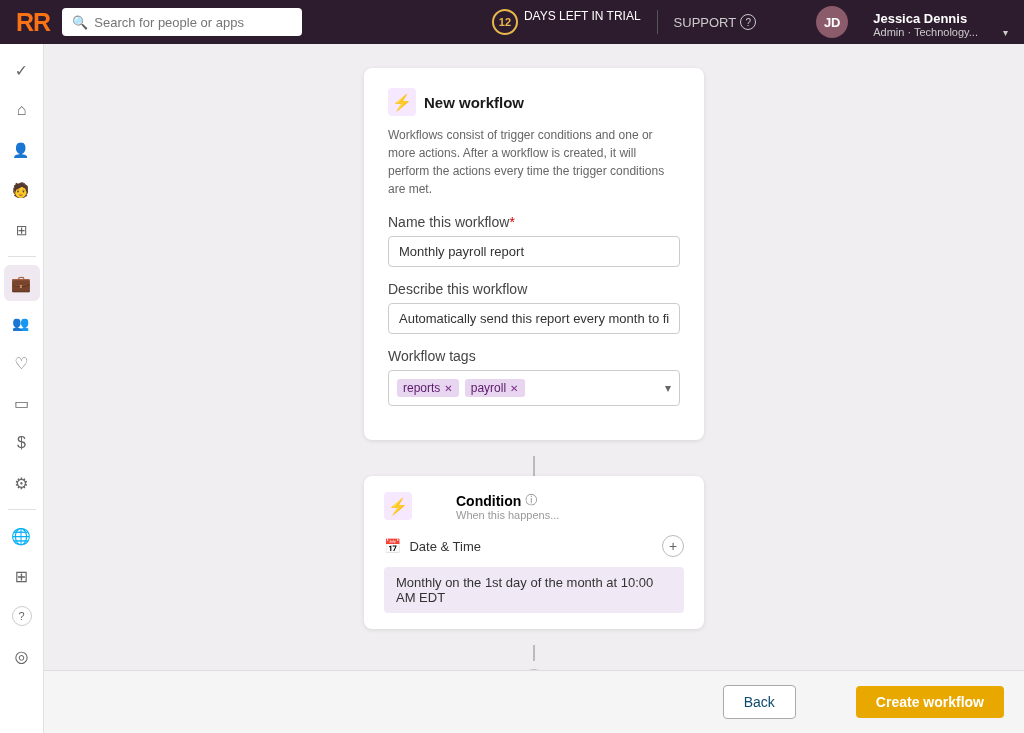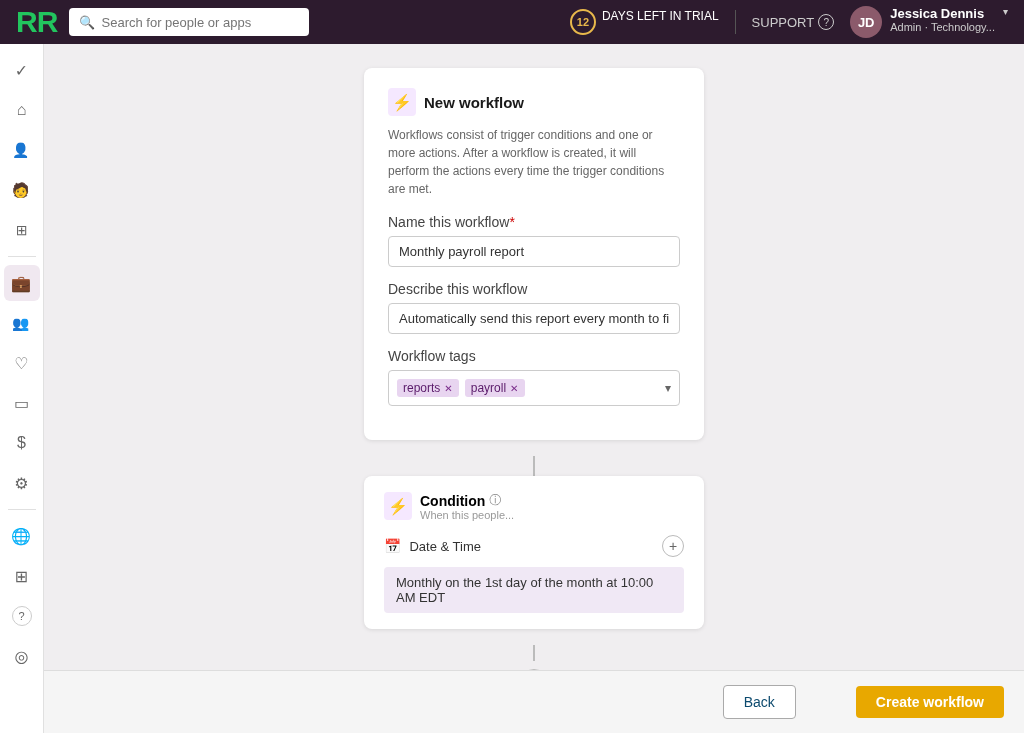--- a/index.html
+++ b/index.html
@@ -22,21 +22,21 @@
     .topnav-right { margin-left: auto; display: flex; align-items: center; gap: 16px; }
     .trial-badge {
       display: flex; align-items: flex-start; gap: 6px; color: #fff; font-size: 12px;
     }
     .trial-circle {
       width: 26px; height: 26px; border-radius: 50%; border: 2px solid #e8b84b;
       display: flex; align-items: center; justify-content: center;
       color: #e8b84b; font-size: 11px; font-weight: bold;
     }
     .support-btn { color: #ccc; font-size: 13px; display: flex; align-items: center; gap: 4px; cursor: pointer; }
-    .user-info { display: flex; align-items: flex-start; gap: 8px; color: #fff; cursor: pointer; }
+    .user-info { display: flex; align-items: flex-end; gap: 25px; color: #fff; cursor: pointer; margin-left: 44px; }
     .user-avatar { width: 32px; height: 32px; border-radius: 50%; background: #8b5a6b; display: flex; align-items: center; justify-content: center; color: #fff; font-size: 13px; font-weight: bold; overflow: hidden; }
     .user-name { font-size: 13px; font-weight: 600; }
     .user-role { font-size: 11px; color: #ccc; }
     .chevron-down { color: #ccc; font-size: 10px; }
 
     
     .sidebar {
       position: fixed; top: 44px; left: 0; bottom: 0; width: 44px;
       background: #fff; border-right: 1px solid #e0e0e0;
       display: flex; flex-direction: column; align-items: center;
@@ -88,21 +88,21 @@
       background: #f5f5f5; display: flex; align-items: center; justify-content: center;
       font-size: 16px; color: #888; cursor: pointer; margin: 8px auto;
     }
 
     
     .condition-card {
       background: #fff; border-radius: 8px; padding: 16px 20px; width: 340px;
       margin: 0 auto 16px auto; box-shadow: 0 1px 4px rgba(0,0,0,0.1);
     }
     .condition-header { display: flex; align-items: flex-start; gap: 8px; margin-bottom: 14px; }
-    .condition-info { flex: 1; }
+    .condition-info { flex: 1; margin-left: 36px; }
     .condition-subtitle { font-size: 11px; color: #999; }
     .datetime-row {
       display: flex; align-items: center; gap: 8px; margin-bottom: 10px;
     }
     .datetime-icon { font-size: 14px; color: #666; }
     .datetime-label { font-size: 13px; color: #333; font-weight: 500; flex: 1; }
     .datetime-add { width: 22px; height: 22px; border-radius: 50%; border: 1px solid #bbb; display: flex; align-items: center; justify-content: center; font-size: 14px; color: #666; cursor: pointer; }
     .datetime-value {
       background: #f0e8f5; border-radius: 4px; padding: 8px 12px;
       font-size: 13px; color: #333;
@@ -138,21 +138,21 @@
     .canvas-area {
       min-height: calc(100vh - 44px - 60px); display: flex; flex-direction: column;
       align-items: center; padding-bottom: 80px;
     }
   </style>
 </head>
 <body>
 
 <nav class="topnav">
   <div class="topnav-logo">
-    <span style="font-size:30px; color:#22c55e; font-weight:900; letter-spacing:-1px;">RR</span>
+    <span style="font-size:25px; color:#f97316; font-weight:900; letter-spacing:-1px;">RR</span>
   </div>
   <div class="search-bar">
     <span style="color:#999; font-size:13px;">🔍</span>
     <input type="text" placeholder="Search for people or apps" style="">
   </div>
   <div class="topnav-right">
     <div class="trial-badge">
       <div class="trial-circle">12</div>
       <span>DAYS LEFT IN TRIAL</span>
     </div>
@@ -272,21 +272,21 @@
     </div>
 
     <div class="condition-card">
       <div class="condition-header">
         <div class="bolt-icon">⚡</div>
         <div class="condition-info">
           <div style="display:flex; align-items:center; gap:4px;">
             <span style="font-size:14px; font-weight:600;">Condition</span>
             <span style="font-size:12px; color:#888; cursor:pointer;">ⓘ</span>
           </div>
-          <div class="condition-subtitle">When this people...</div>
+          <div class="condition-subtitle">When this happens...</div>
         </div>
       </div>
       <div class="datetime-row">
         <span class="datetime-icon">📅</span>
         <span class="datetime-label">Date &amp; Time</span>
         <div class="datetime-add">+</div>
       </div>
       <div class="datetime-value">Monthly on the 1st day of the month at 10:00 AM EDT</div>
     </div>
 

